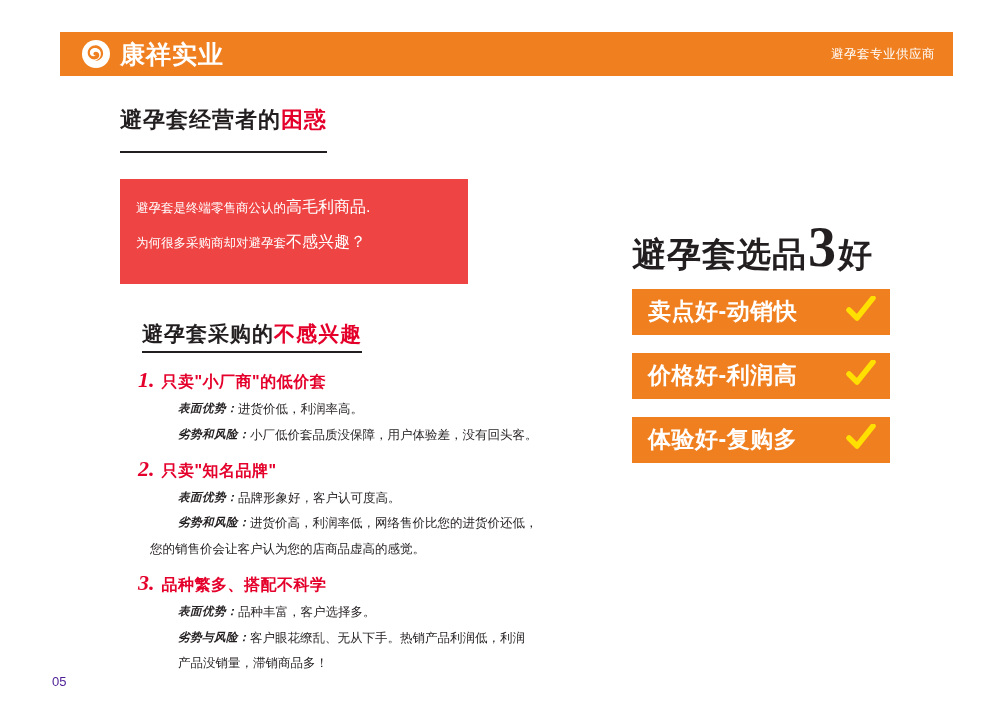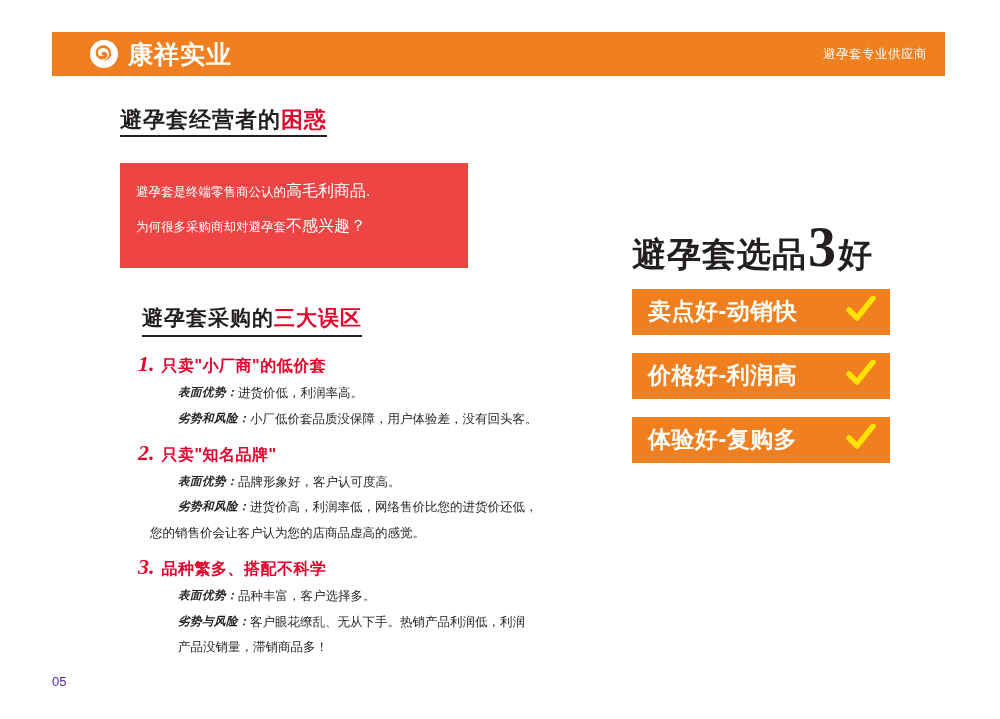--- a/index.html
+++ b/index.html
@@ -10,27 +10,27 @@
     overflow: hidden;
   }
   .page {
     position: relative;
     width: 1000px; height: 719px;
     background: #ffffff;
   }
   
   .header {
     position: absolute;
-    left: 52px; top: 32px;
+    left: 60px; top: 32px;
     width: 893px; height: 44px;
     background: #ef7f1f;
     display: flex;
     align-items: center;
     justify-content: space-between;
-    padding: 0 18px 0 38px;
+    padding: 0 18px 0 22px;
   }
   .brand {
     display: flex;
     align-items: center;
     gap: 10px;
   }
   .brand-logo {
     width: 28px; height: 28px;
     border-radius: 50%;
     background: #ffffff;
@@ -56,21 +56,21 @@
     position: absolute;
     left: 120px; top: 106px;
     width: 480px;
   }
   .sec-title {
     font-size: 22px;
     font-weight: bold;
     color: #231f20;
     letter-spacing: 1px;
     line-height: 1.3;
-    padding-bottom: 0;
+    padding-bottom: 16px;
     display: inline-block;
     border-bottom: 2px solid #231f20;
   }
   .sec-title .hl { color: #e4002b; }
 
   .orange-box {
     margin-top: 26px;
     width: 348px;
     background: #ef4444;
     color: #ffffff;
@@ -216,21 +216,21 @@
     <div class="orange-box">
       <div class="ob-line l1">
         <span>避孕套是终端零售商公认的</span><span class="big">高毛利商品.</span>
       </div>
       <div class="ob-line l2">
         <span>为何很多采购商却对避孕套</span><span class="big">不感兴趣？</span>
       </div>
     </div>
 
     <div class="sec-title-2">
-      <span>避孕套采购的</span><span class="hl">三大误区</span>
+      <span>避孕套采购的</span><span class="hl">不感兴趣</span>
     </div>
 
     <div class="items">
 
       <div class="item">
         <div class="item-head">
           <span class="item-num">1.</span>
           <span class="item-title">只卖"小厂商"的低价套</span>
         </div>
         <div class="item-row">

